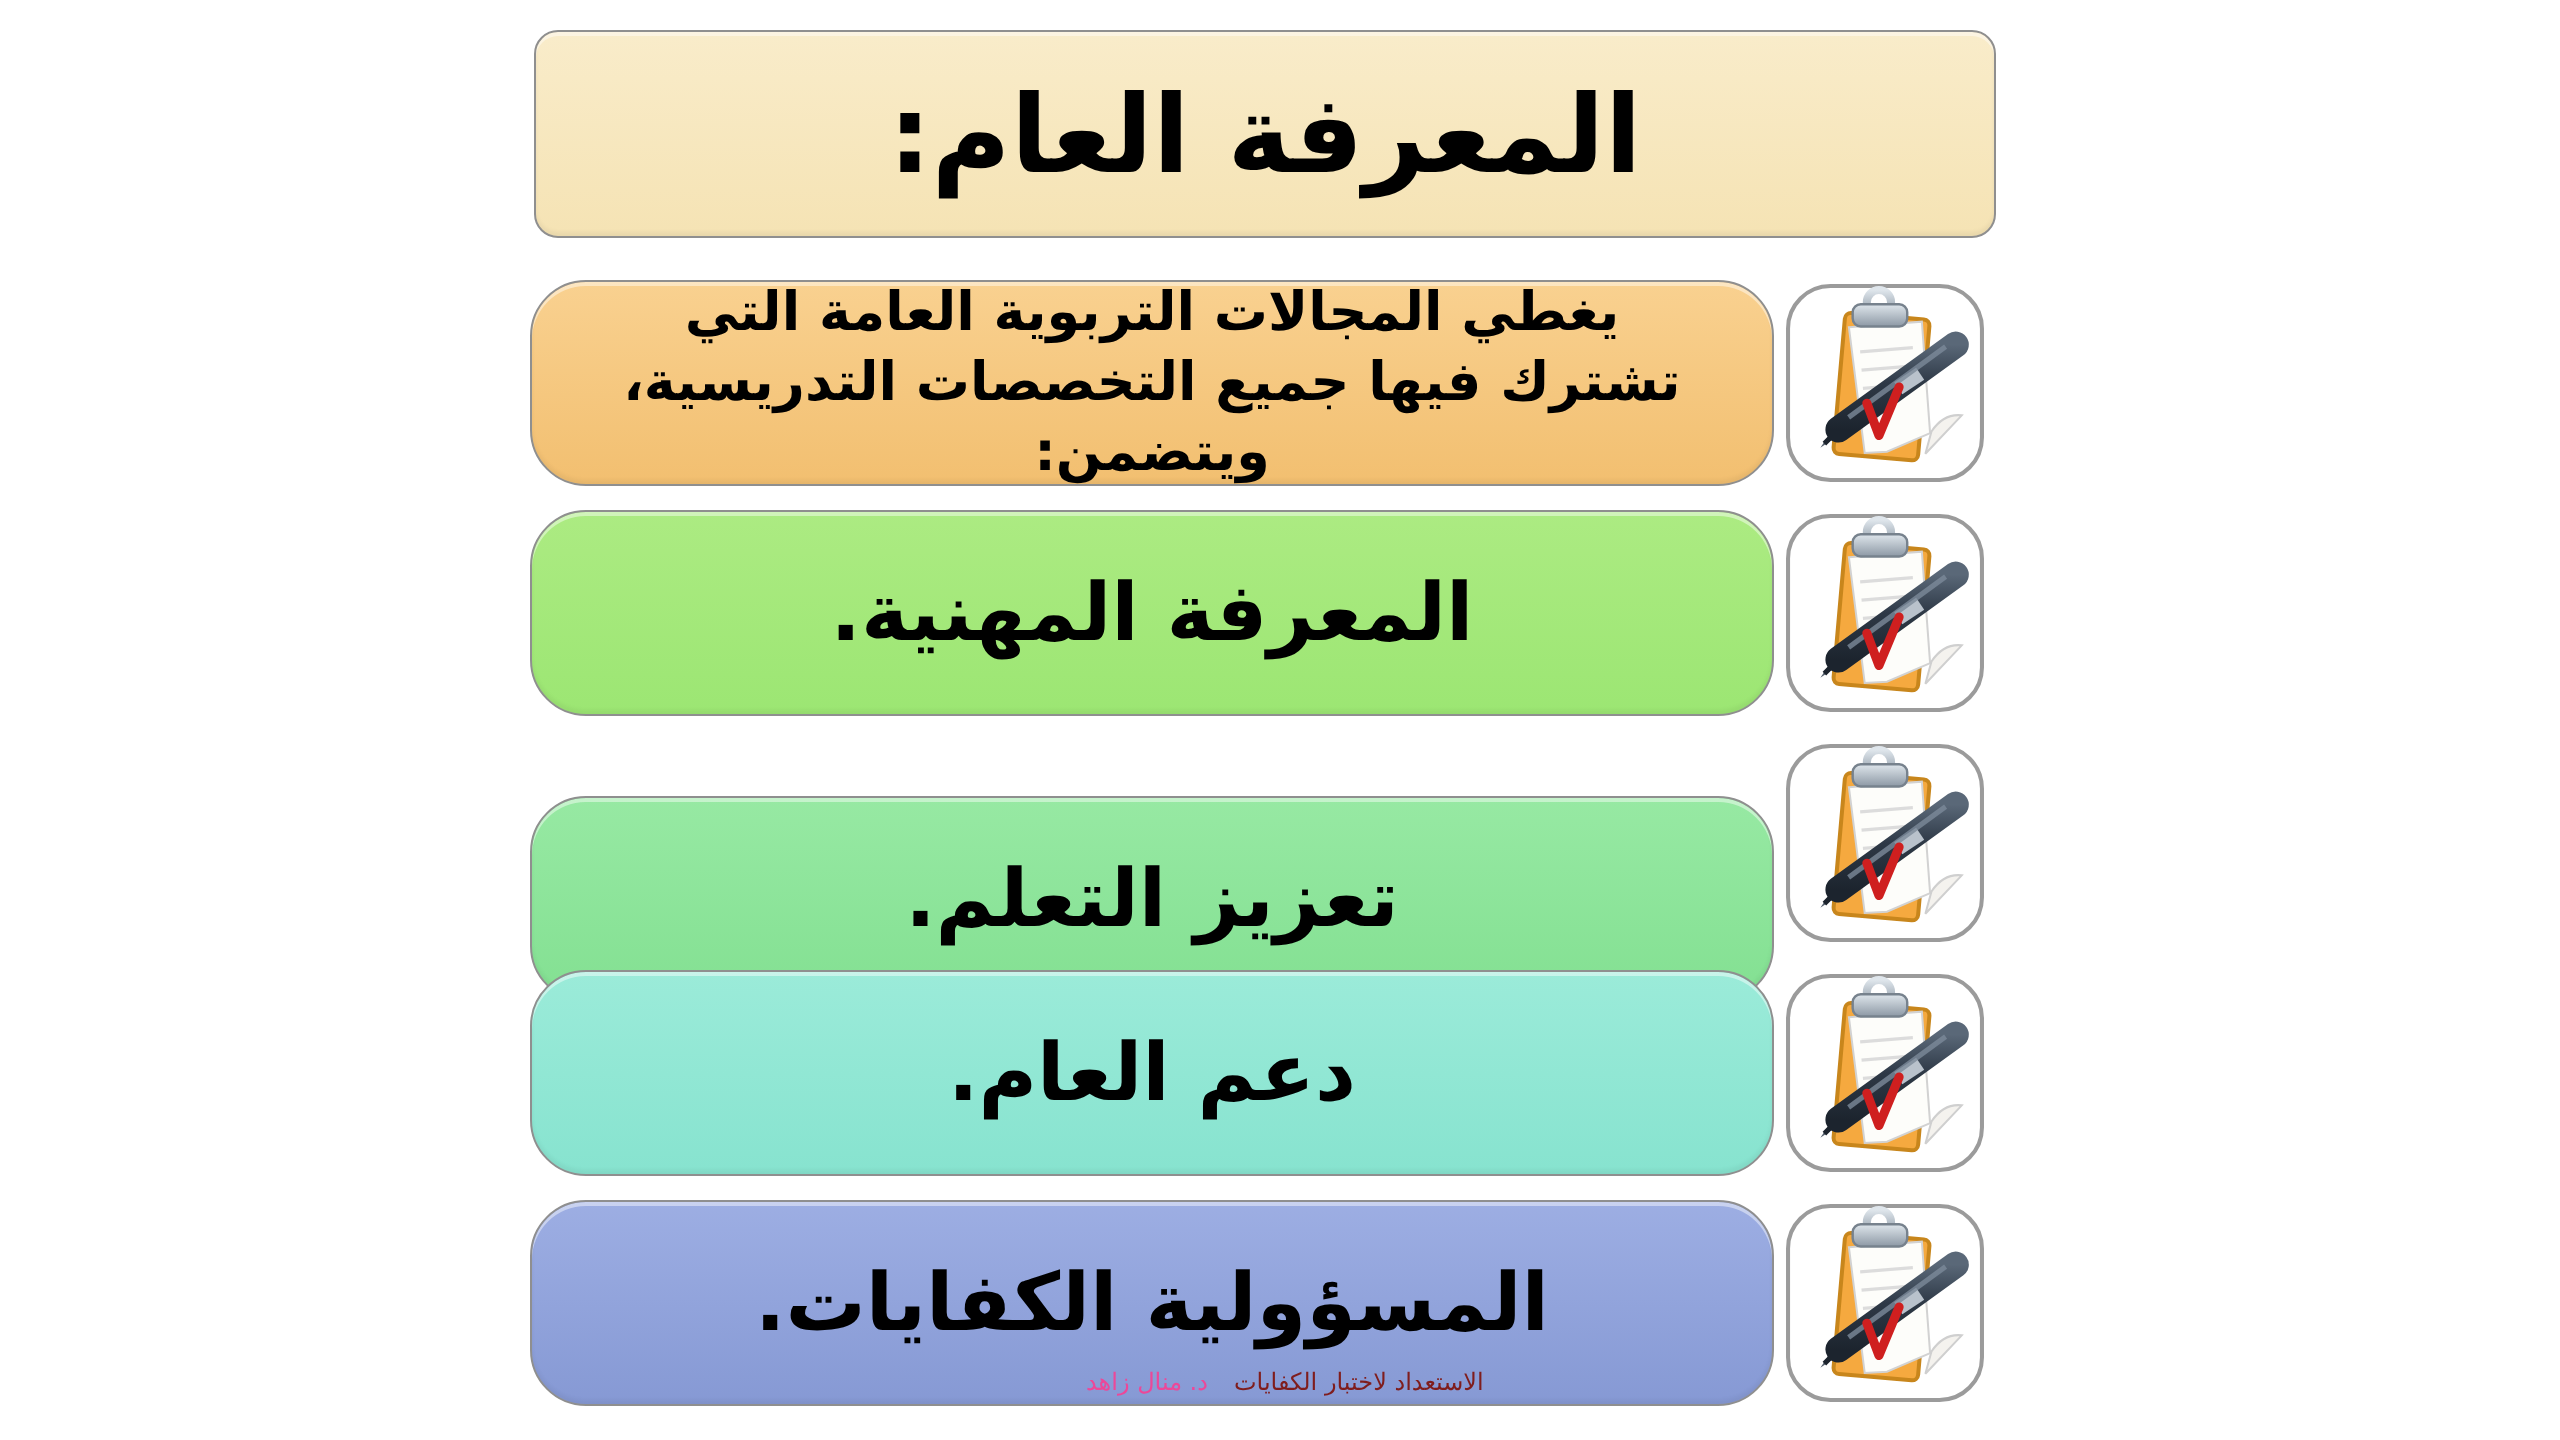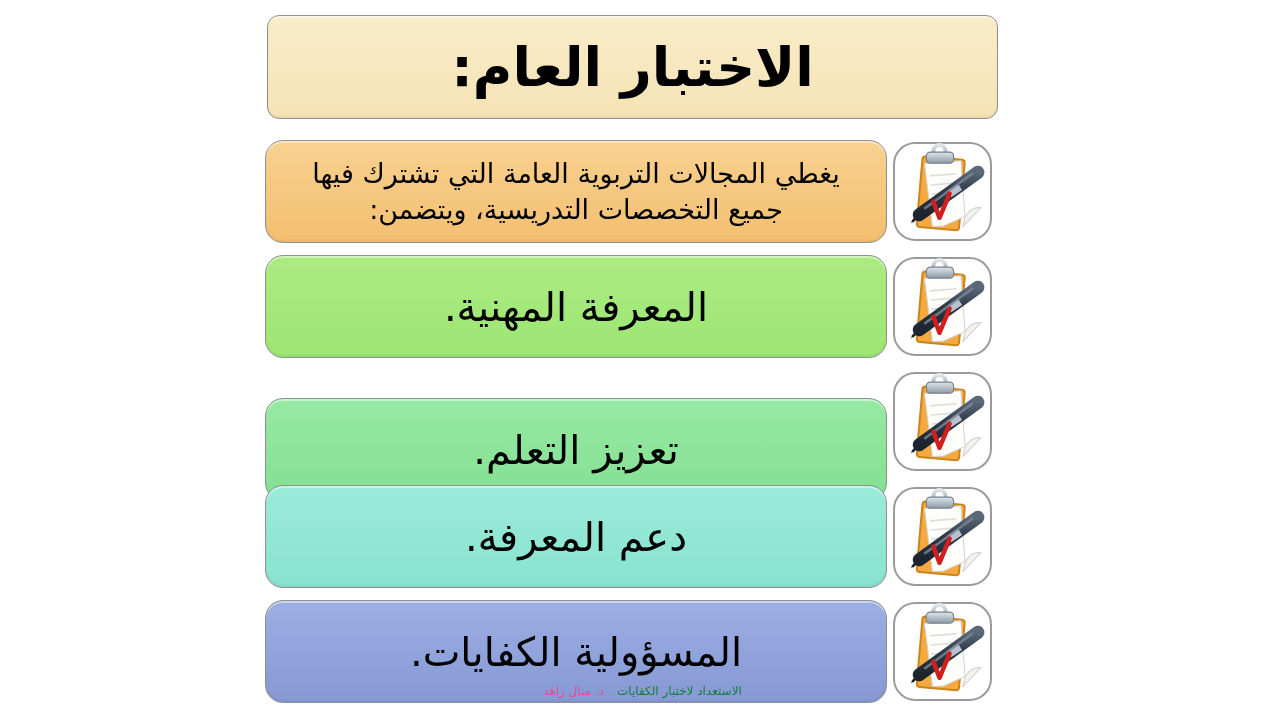--- a/index.html
+++ b/index.html
@@ -20,22 +20,22 @@
     color:#000;
     box-shadow: inset 0 2px 0 rgba(255,255,255,.45), inset 0 -2px 2px rgba(0,0,0,.05);
   }
   .title-box{
     left:267px;top:15px;width:731px;height:104px;
     border-radius:12px;
     font-size:54px;font-weight:bold;
   }
   .content-box{
     left:265px;width:622px;height:103px;
-    border-radius:18px;
-    font-weight:normal;
+    border-radius:28px;
+    font-weight:bold;
   }
   .intro-box{font-size:27px;line-height:1.30;padding:0 28px;}
   .item-box{font-size:40px;}
   .row1{top:140px;} .row2{top:255px;} .row3{top:370px;} .row4{top:485px;} .row5{top:600px;}
   .icon-tile{
     position:absolute;
     left:892px;width:101px;height:101px;
   }
   .icon-tile svg{display:block;width:101px;height:101px;}
   .irow1{top:141px;} .irow2{top:256px;} .irow3{top:371px;} .irow4{top:486px;} .irow5{top:601px;}
@@ -89,21 +89,21 @@
       <line x1="32" y1="67" x2="80" y2="32" stroke="#7c8a9a" stroke-width="2.5" opacity="0.8"></line>
 
       <path d="M41,60 L47,76 L57,52" fill="none" stroke="#cf1f1f" stroke-width="4.5" stroke-linecap="round" stroke-linejoin="round"></path>
     </symbol>
   </defs>
 </svg>
 
 <div class="slide">
 
   <div class="box title-box" style="background: linear-gradient(rgb(249, 236, 202), rgb(245, 227, 180));">
-    <span>الاختبار العام:</span>
+    <span>المعرفة العام:</span>
   </div>
 
   <div class="box content-box intro-box row1" style="background: linear-gradient(rgb(249, 209, 144), rgb(242, 191, 112));">
     <span>يغطي المجالات التربوية العامة التي تشترك فيها جميع التخصصات التدريسية، ويتضمن:</span>
   </div>
   <div class="icon-tile irow1">
     <svg viewBox="0 0 100 100">
         <use href="#clipboard-pen"></use>
       </svg>
   </div>
@@ -120,33 +120,33 @@
   <div class="box content-box item-box row3" style="background: linear-gradient(rgb(151, 233, 163), rgb(131, 224, 146)); margin-top: 28px;">
     <span>تعزيز التعلم.</span>
   </div>
   <div class="icon-tile irow3">
     <svg viewBox="0 0 100 100">
         <use href="#clipboard-pen"></use>
       </svg>
   </div>
 
   <div class="box content-box item-box row4" style="background: linear-gradient(rgb(155, 235, 217), rgb(135, 227, 207));">
-    <span>دعم المعرفة.</span>
+    <span>دعم العام.</span>
   </div>
   <div class="icon-tile irow4">
     <svg viewBox="0 0 100 100">
         <use href="#clipboard-pen"></use>
       </svg>
   </div>
 
   <div class="box content-box item-box row5" style="background: linear-gradient(rgb(157, 174, 227), rgb(134, 153, 212));">
     <span>المسؤولية الكفايات.</span>
   </div>
   <div class="icon-tile irow5">
     <svg viewBox="0 0 100 100">
         <use href="#clipboard-pen"></use>
       </svg>
   </div>
 
-  <span class="footer-text footer-course" style="color: #15803d;">الاستعداد لاختبار الكفايات</span>
+  <span class="footer-text footer-course" style="color: #7f1d1d;">الاستعداد لاختبار الكفايات</span>
   <span class="footer-text footer-author" style="color: #ec4899;">د. منال زاهد</span>
 
 </div>
 
 </body></html>

